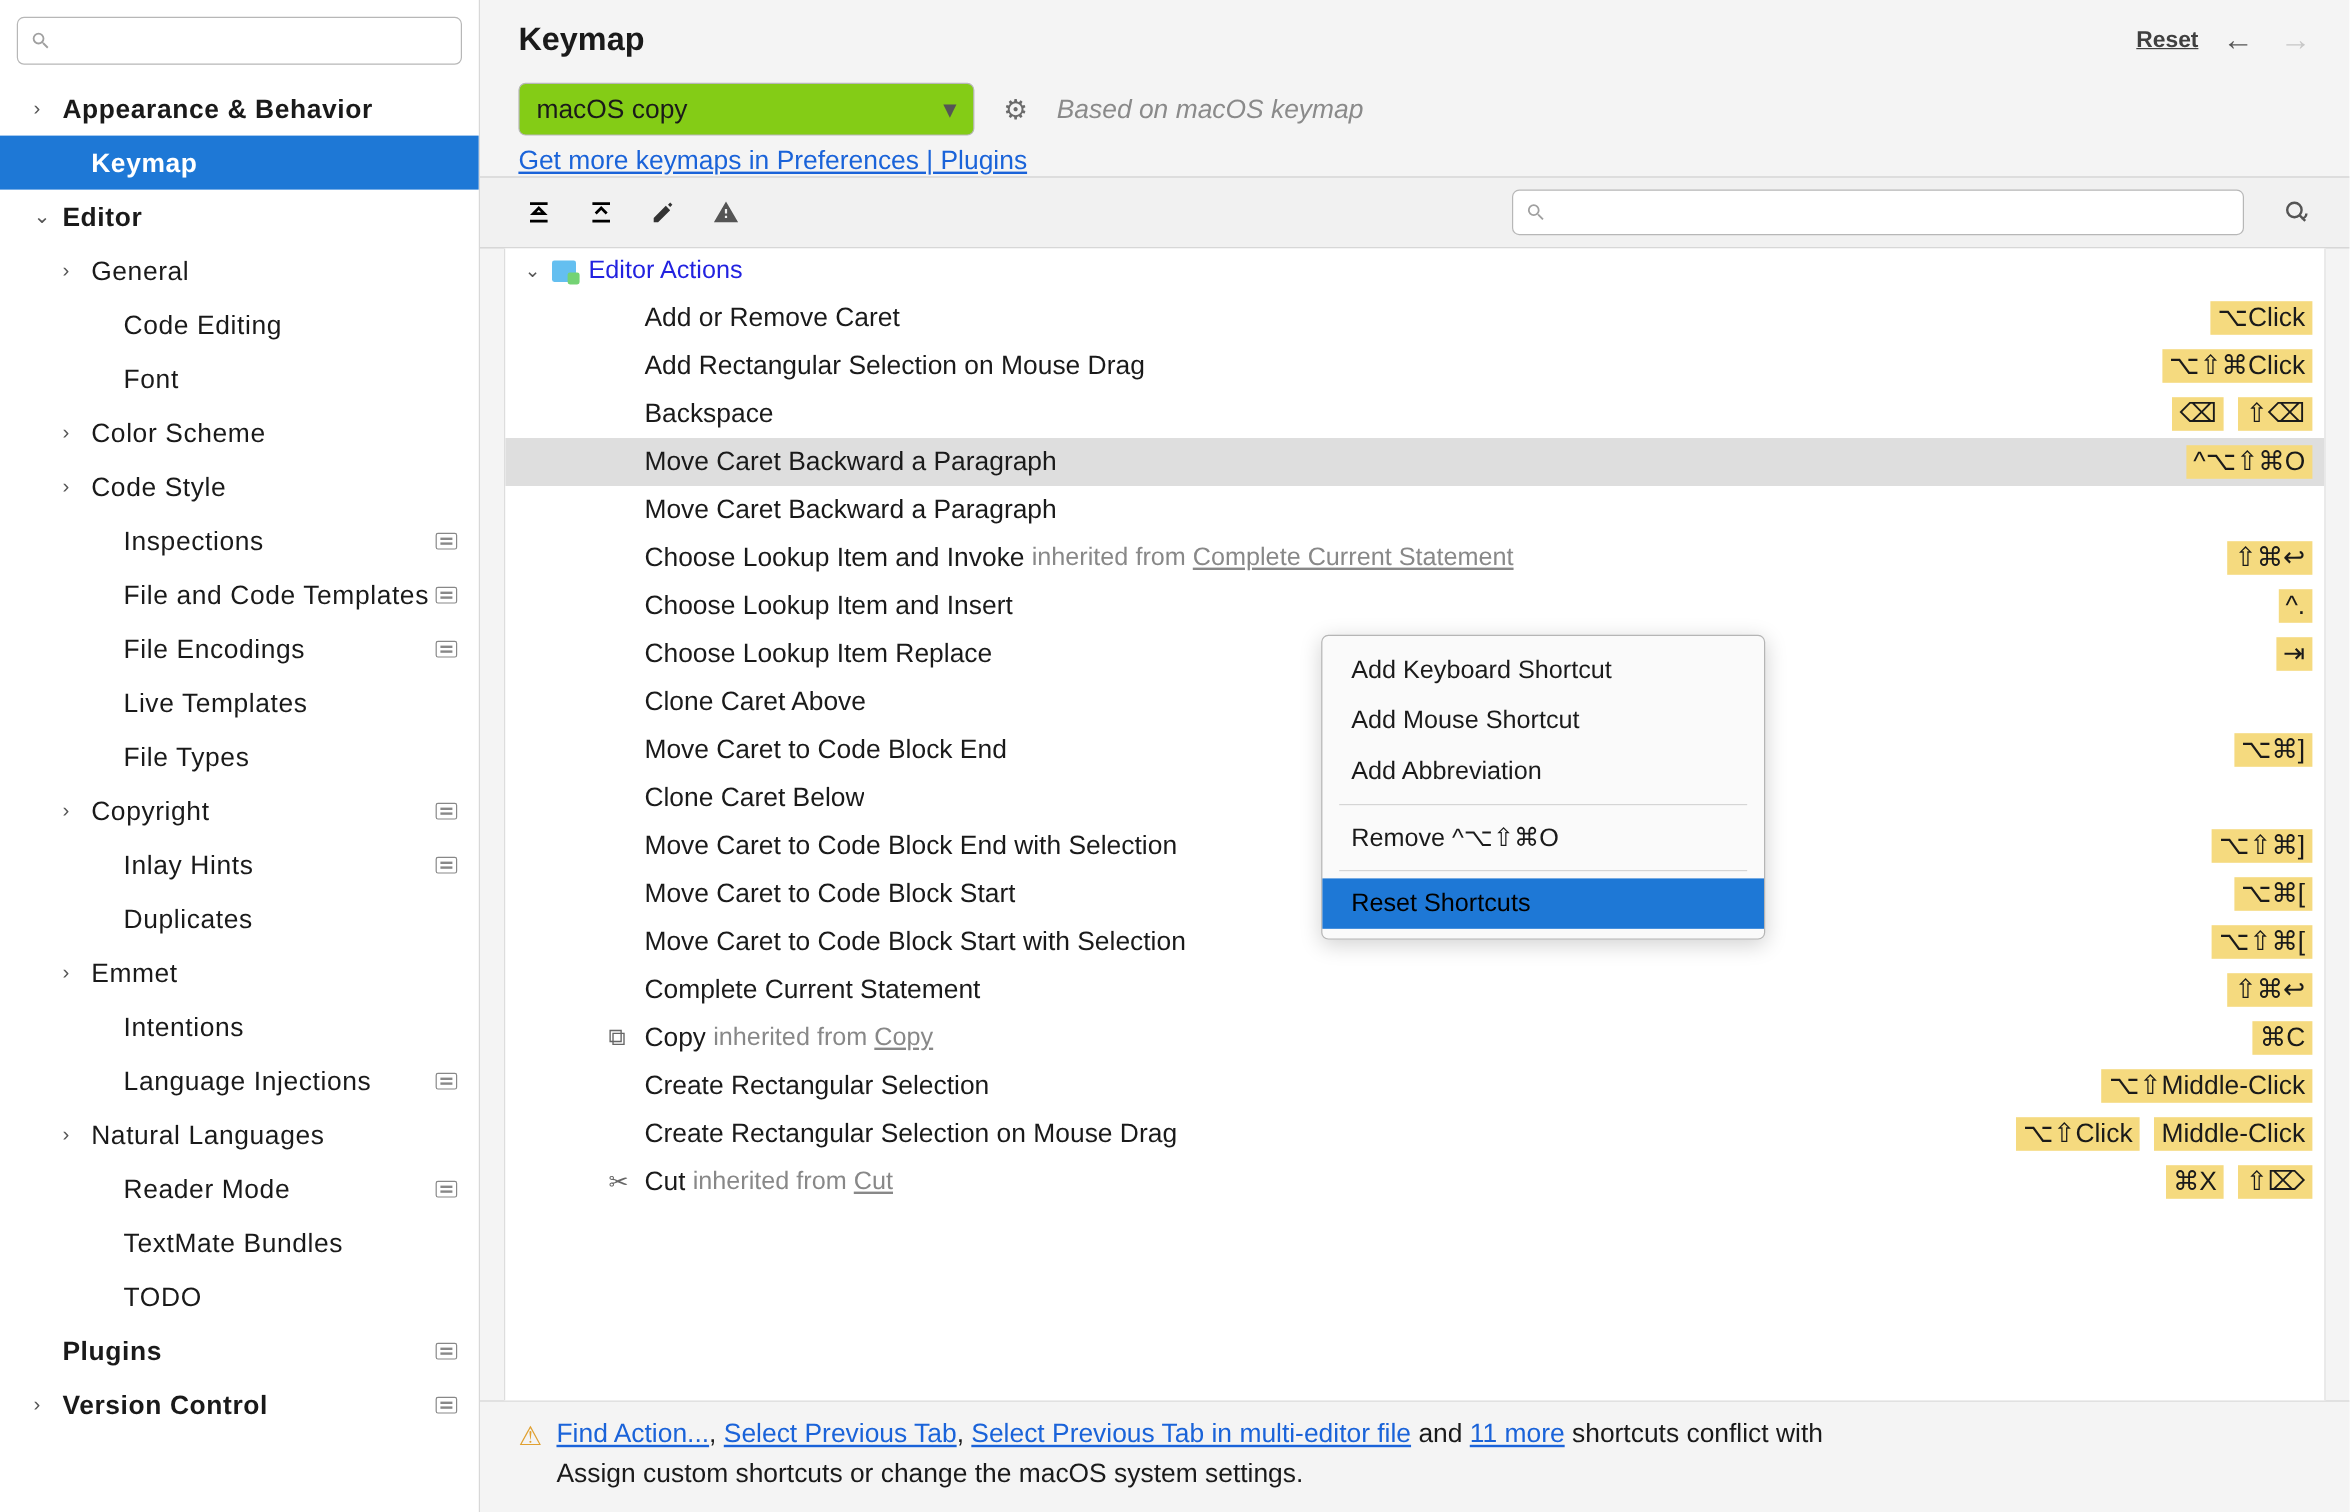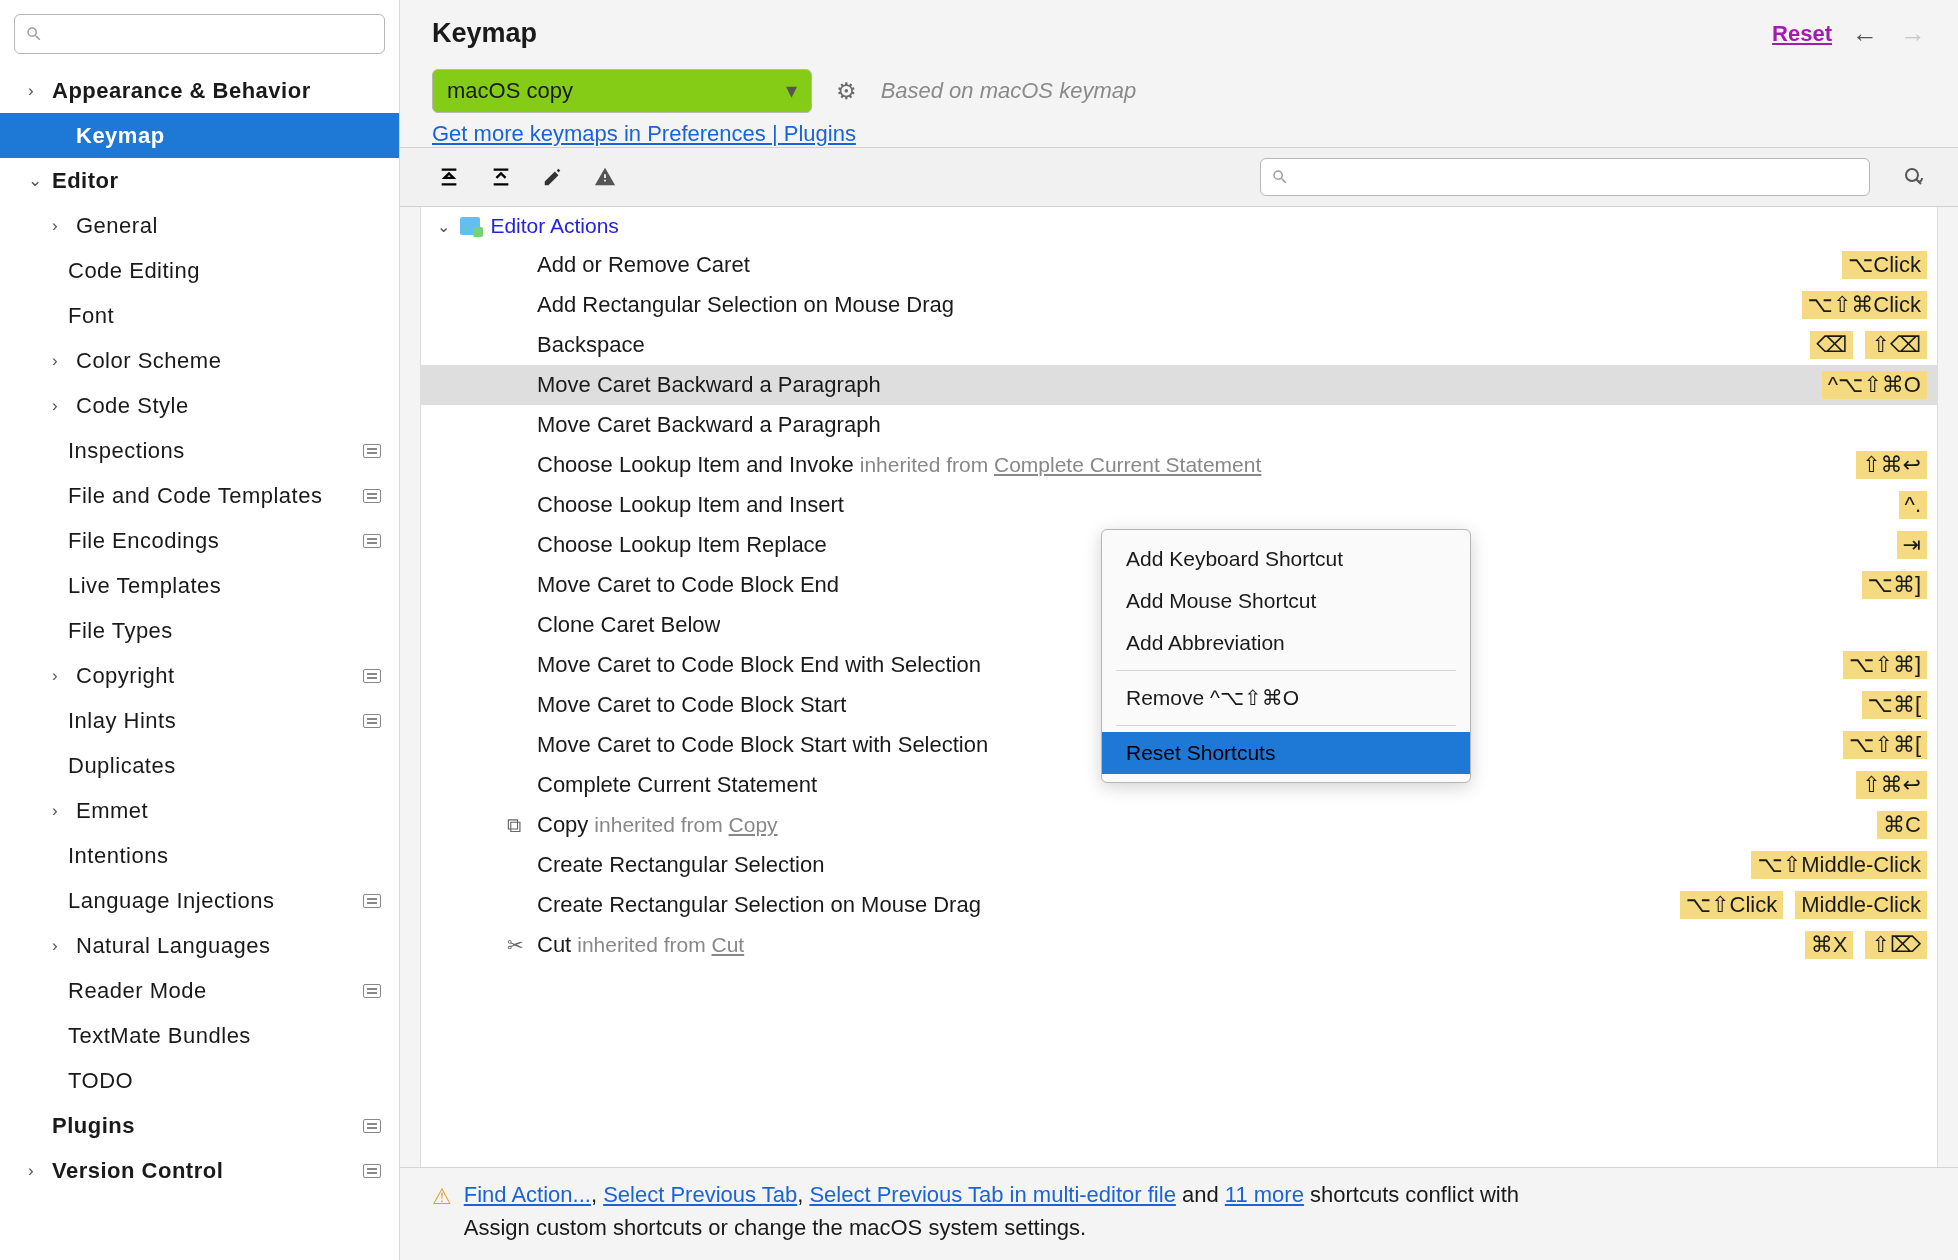--- a/index.html
+++ b/index.html
@@ -9,33 +9,33 @@
 
 .sidebar { width: 400px; border-right: 1px solid #d8d8d8; background: #fff; display: flex; flex-direction: column; }
 .sb-search { padding: 14px 14px 8px; }
 .sb-search-box { display: flex; align-items: center; border: 1px solid #b7b7b7; border-radius: 6px; height: 40px; padding: 0 10px; }
 .sb-search-box svg { width: 18px; height: 18px; fill: #a0a0a0; }
 .sb-search-box input { border: none; outline: none; flex: 1; font-size: 18px; margin-left: 6px; background: transparent; }
 
 .tree { flex: 1; overflow: auto; padding-top: 6px; }
 .node { display: flex; align-items: center; height: 45px; padding-left: 28px; cursor: default; white-space: nowrap; }
 .node.lvl1 { padding-left: 52px; }
-.node.lvl2 { padding-left: 44px; }
+.node.lvl2 { padding-left: 79px; }
 .node .chev { width: 14px; display: inline-block; color: #555; margin-right: 10px; font-size: 17px; }
 .node .label { font-size: 22px; letter-spacing: .5px; }
 .node.bold .label { font-weight: 700; }
 .node.selected { background: #1e78d6; color: #fff; }
 .node .tag { margin-left: auto; margin-right: 18px; width: 18px; height: 14px; border: 1.5px solid #888; border-radius: 2px; position: relative; }
 .node .tag::before { content:""; position:absolute; left:3px; right:3px; top:3px; height:2px; background:#888; box-shadow:0 4px 0 #888; }
 
 
 .main { flex: 1; display: flex; flex-direction: column; background: #f4f4f4; }
 .hdr { display: flex; align-items: center; padding: 18px 32px 12px; }
 .hdr h1 { font-size: 27px; font-weight: 700; }
-.hdr .reset { margin-left: auto; color: #a21caf; font-size: 22px; font-weight: 700; text-decoration: underline; margin-right: 20px; }
+.hdr .reset { margin-left: auto; color: #404040; font-size: 19px; font-weight: 700; text-decoration: underline; margin-right: 20px; }
 .hdr .nav-arrows { display: flex; gap: 22px; }
 .hdr .arr { font-size: 26px; color: #555; }
 .hdr .arr.dis { color: #c7c7c7; }
 
 .keymap-row { display: flex; align-items: center; gap: 24px; padding: 8px 32px; }
 .dd { flex: 0 0 380px; height: 44px; border: 1px solid #b7b7b7; border-radius: 6px; background: #84cc16; display: flex; align-items: center; padding: 0 14px; font-size: 22px; }
 .dd .dd-car { margin-left: auto; color: #555; }
 .gear { color: #6b6b6b; font-size: 23px; }
 .based { color: #8a8a8a; font-size: 22px; font-style: italic; }
 .getmore { padding: 8px 32px 14px; color: #1a63d9; font-size: 22px; text-decoration: underline; }
@@ -300,20 +300,23 @@
               <span class="sc">^.</span>
             </span>
           </div>
           <div class="act-row">
             <span class="txt">Choose Lookup Item Replace</span>
             <span class="shortcuts">
               <span class="sc">⇥</span>
             </span>
           </div>
           <div class="act-row">
+            <span class="txt">Clone Caret Above</span>
+          </div>
+          <div class="act-row">
             <span class="txt">Move Caret to Code Block End</span>
             <span class="shortcuts">
               <span class="sc">⌥⌘]</span>
             </span>
           </div>
           <div class="act-row">
             <span class="txt">Clone Caret Below</span>
           </div>
           <div class="act-row">
             <span class="txt">Move Caret to Code Block End with Selection</span>

